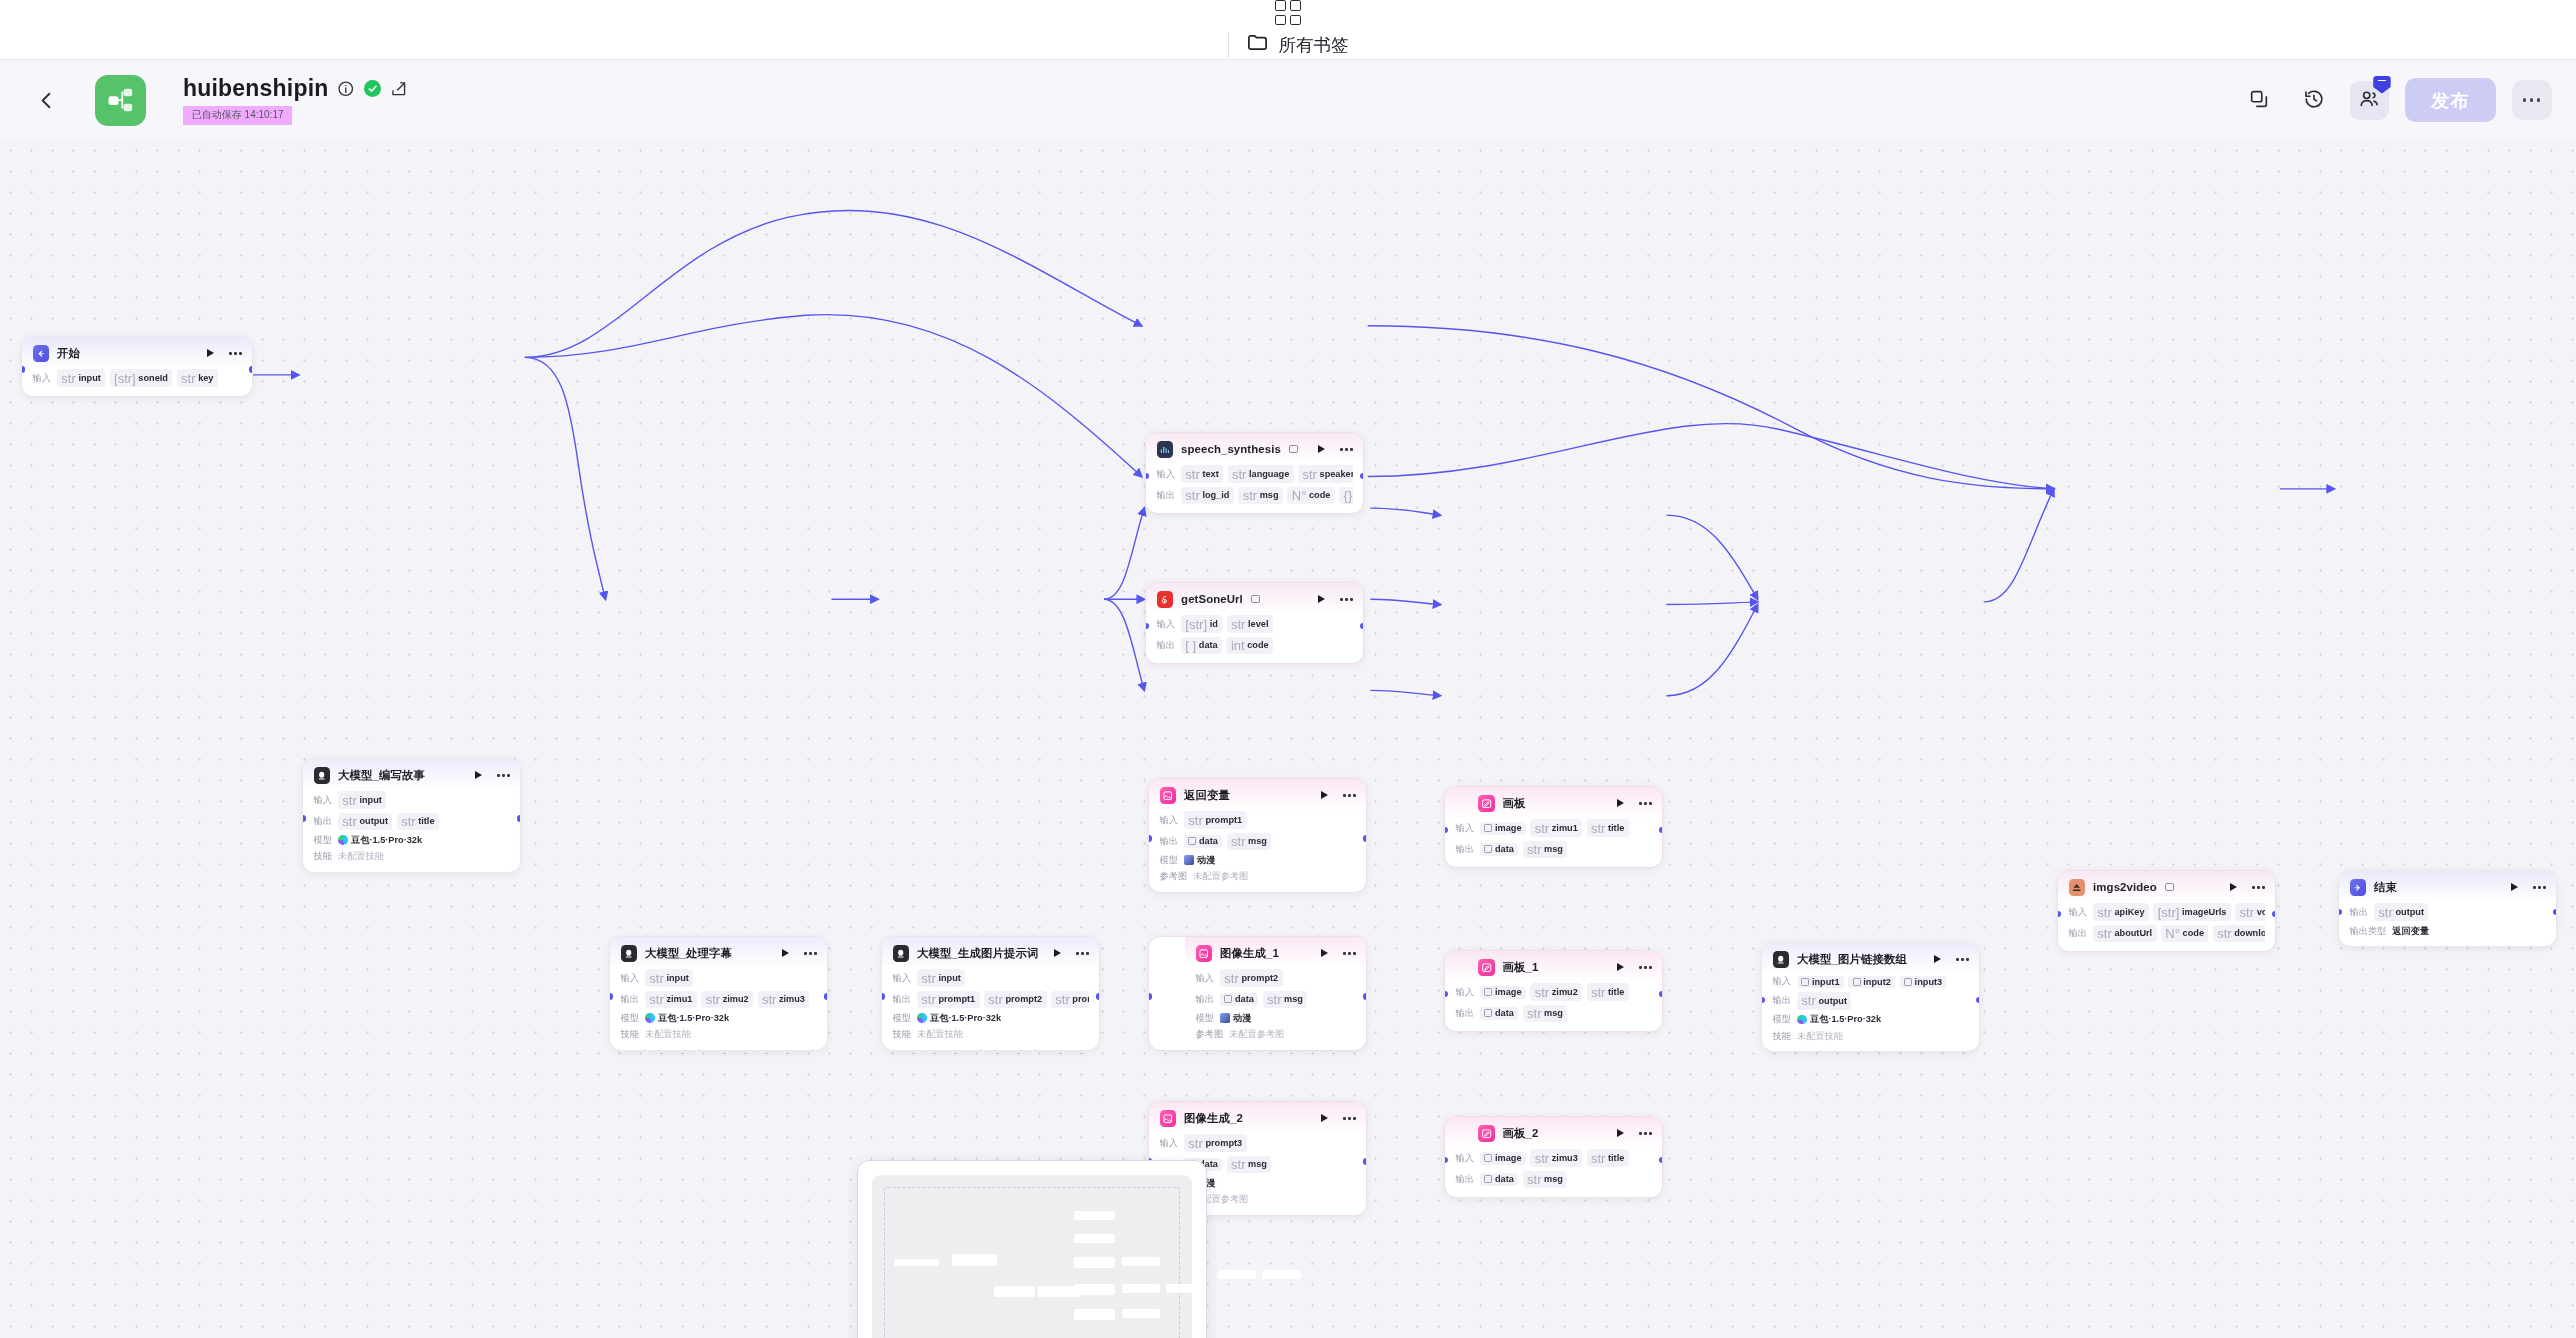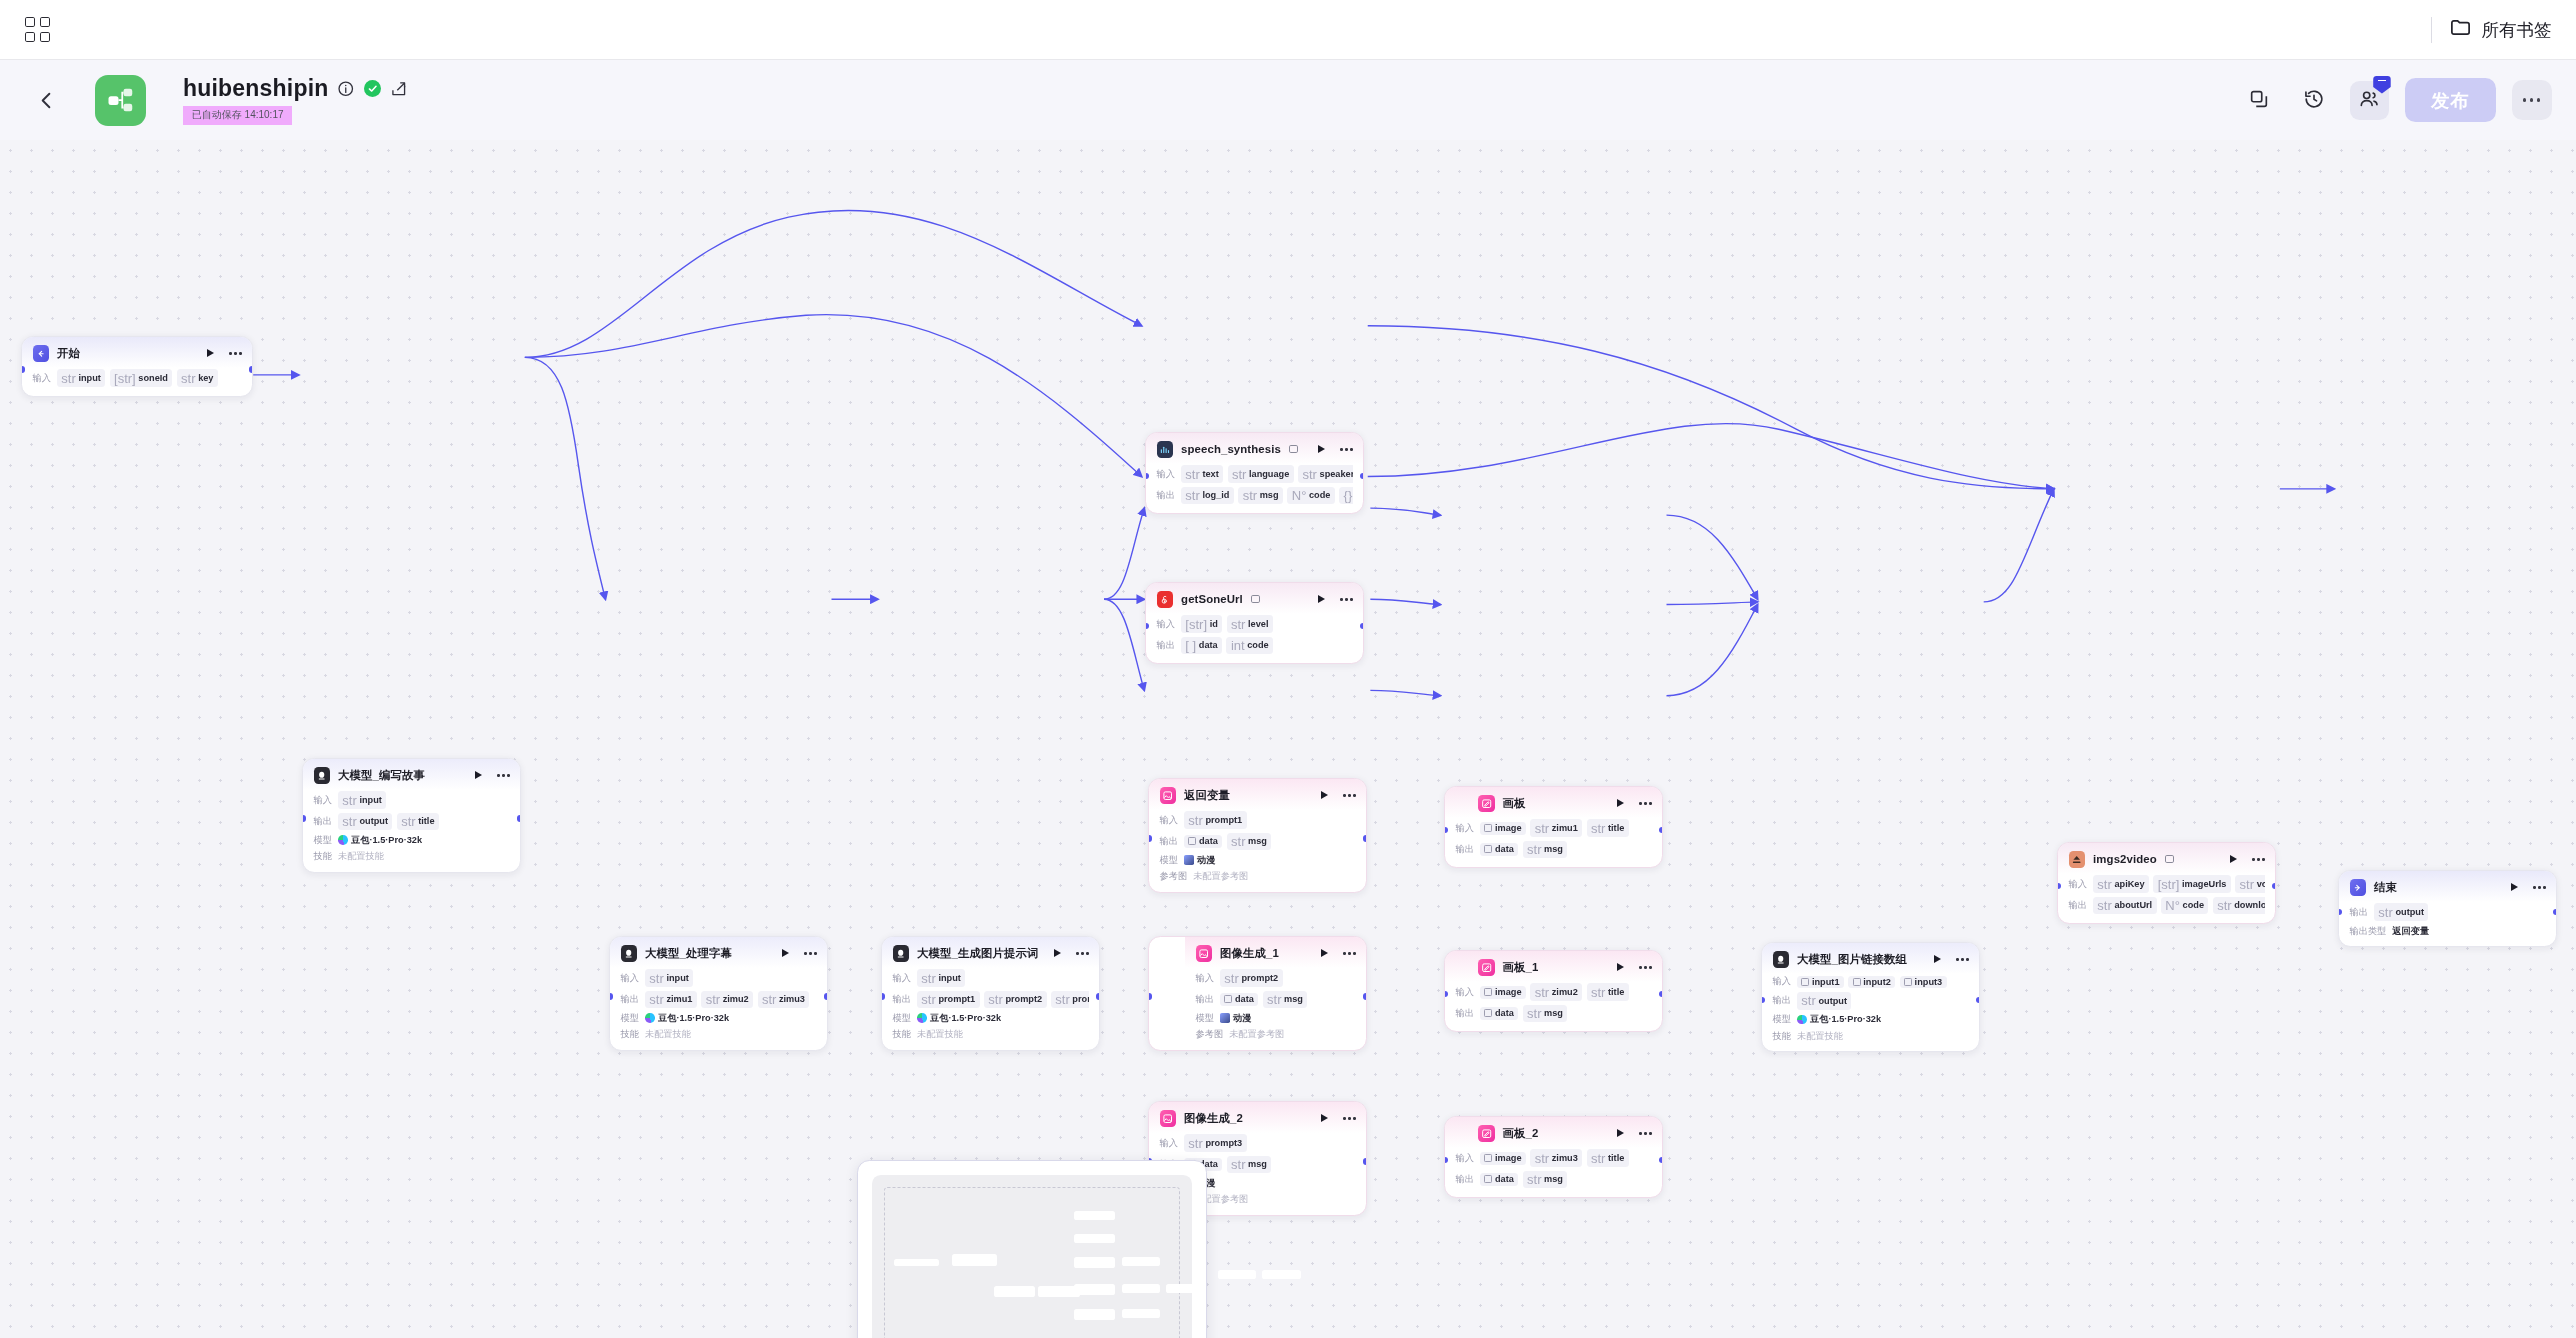--- a/index.html
+++ b/index.html
@@ -9,20 +9,21 @@
     background: #ffffff; overflow: hidden;
   }
   #root { position: relative; width: 2576px; height: 1339px; }
 
   
   .browser-bar {
     position: absolute; left: 0; top: 0; width: 2576px; height: 60px;
     background: #ffffff; border-bottom: 0.9px solid #e8e8ec;
     display: flex; align-items: center; justify-content: space-between;
     padding: 0 24.5px;
+    flex-direction: column;
   }
   .apps-grid { display: grid; grid-template-columns: 1fr 1fr; gap: 4.4px; width: 26px; }
   .apps-grid i { display: block; width: 10.5px; height: 10.5px; border: 1.9px solid #2b2b33; border-radius: 1.8px; }
   .bm-right { display: flex; align-items: center; gap: 17.5px; }
   .bm-divider { width: 0.9px; height: 26px; background: #dcdce4; }
   .bm-folder { display: flex; align-items: center; gap: 9.6px; }
   .bm-folder svg { width: 23px; height: 23px; }
   .bm-folder span { font-size: 17.5px; color: #23232b; }
 
   
@@ -1022,21 +1023,21 @@
             <div class="nrow">
               <span class="nlabel">技能</span>
               <span class="nval muted">
                 <span>未配置技能</span>
               </span>
             </div>
           </div>
           <span class="port in" style="top:50%"></span>
           <span class="port out" style="top:50%"></span>
         </div>
-        <div class="node plugin" style="left: 2057px; top: 702px; width: 219px;">
+        <div class="node plugin" style="left: 2057px; top: 730px; width: 219px;">
           <div class="nhead">
             <span class="nicon video">
               <svg viewBox="0 0 24 24" fill="#3a2a22">
                 <path d="M12 4l7 8H5z"></path>
                 <rect x="4" y="16" width="16" height="3" rx="1"></rect>
               </svg>
             </span>
             <span class="ntitle">imgs2video</span>
             <span class="nplugflag"></span>
             <span class="nhead-spacer"></span>

